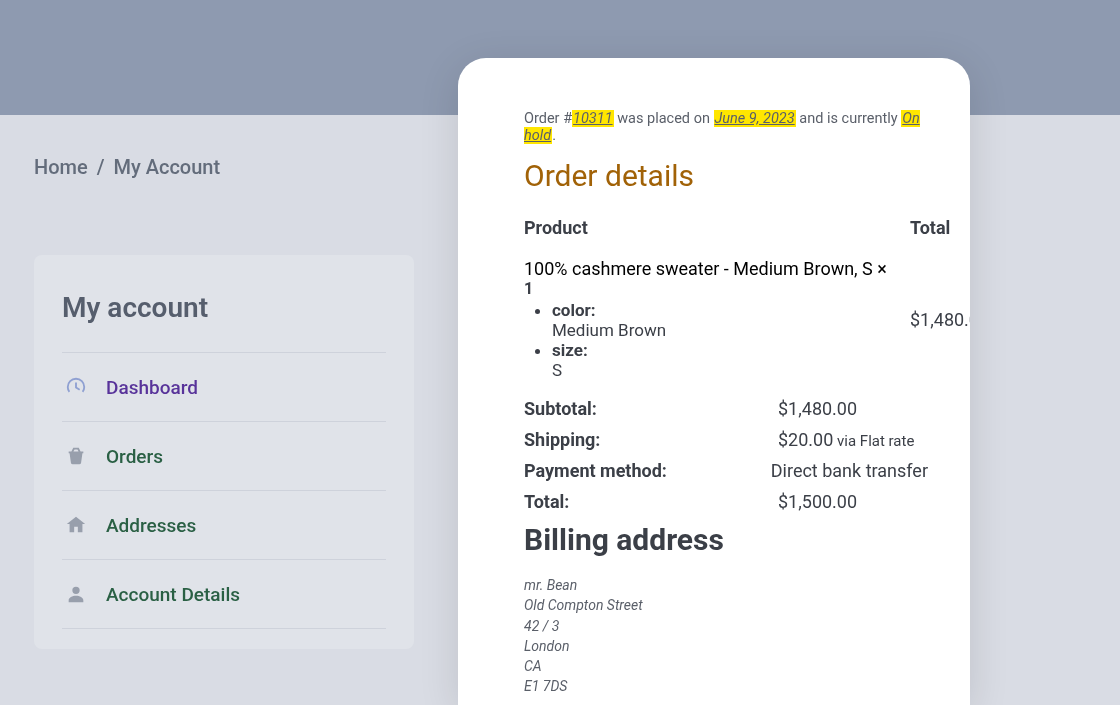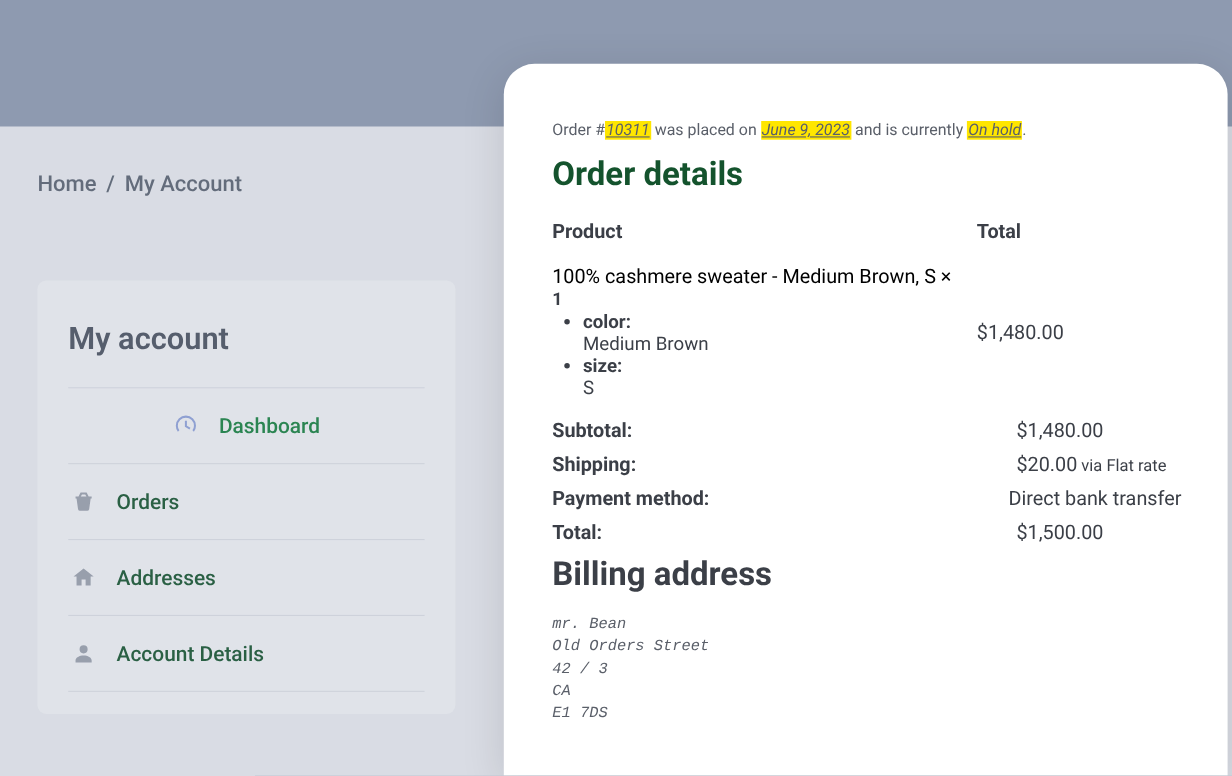--- a/index.html
+++ b/index.html
@@ -45,54 +45,54 @@
     display: flex;
     align-items: center;
     gap: 18px;
     padding: 22px 2px;
     border-top: 1px solid #dcdfe5;
     font-size: 19px;
     font-weight: 500;
     color: #14532d;
     cursor: pointer;
   }
-  .nav-item.active { color: #15803d; justify-content: center; }
+  .nav-item.active { color: #4c1d95; }
   .nav-item.active .nav-icon svg { fill: #8fa2d9; }
   .nav-item:last-child { border-bottom: 1px solid #dcdfe5; }
   .nav-icon { width: 24px; height: 24px; display: flex; align-items: center; justify-content: center; }
   .nav-icon svg { width: 22px; height: 22px; fill: #9aa0ab; }
 
   .order-card {
     position: absolute;
     top: 58px;
     left: 458px;
-    width: 658px;
+    width: 512px;
     bottom: 0;
     background: #ffffff;
     border-radius: 28px 28px 0 0;
-    padding: 52px 42px 20px 44px;
+    padding: 52px 42px 20px 66px;
     box-shadow: 0 8px 40px rgba(0,0,0,0.12);
     color: #3b3f47;
     overflow: hidden;
   }
   .order-summary-line {
     font-size: 14.5px;
     color: #5a5f69;
     margin-bottom: 14px;
   }
   .hl {
     background: #ffe600;
     font-style: italic;
     text-decoration: underline;
     padding: 0 1px;
   }
   .order-details-title {
     font-size: 30px;
-    font-weight: 700;
-    color: #14532d;
+    font-weight: 400;
+    color: #a16207;
     margin-bottom: 24px;
   }
   .details-row {
     display: flex;
     justify-content: space-between;
     align-items: flex-start;
     gap: 16px;
     margin-bottom: 8px;
     margin-top: 20px;
   }
@@ -109,21 +109,21 @@
   .totals-row { display: flex; justify-content: space-between; font-size: 18px; color: #3b3f47; margin-bottom: 10px; }
   .totals-row .tlabel { font-weight: 700; }
   .shipping-note { font-size: 15px; color: #3b3f47; }
 
   .billing-title {
     font-size: 30px;
     font-weight: 700;
     color: #3b3f47;
     margin-bottom: 18px;
   }
-  .address-block { font-size: 14px; font-style: italic; color: #5a5f69; line-height: 1.45; font-family: Liberation Mono, monospace; }
+  .address-block { font-size: 14px; font-style: italic; color: #5a5f69; line-height: 1.45; }
 
   
   .dim-overlay {
     position: absolute;
     inset: 0;
     background: rgba(142,154,176,0.18);
     pointer-events: none;
   }
 </style>
 </head>
@@ -219,18 +219,19 @@
     <span style="flex:0 0 150px; white-space:nowrap"><span>Direct bank transfer</span></span>
   </div>
   <div class="totals-row">
     <span class="tlabel">Total:</span>
     <span style="flex:0 0 150px"><span>$1,500.00</span></span>
   </div>
 
   <h2 class="billing-title">Billing address</h2>
   <div class="address-block">
     <div>mr. Bean</div>
-    <div>Old Orders Street</div>
+    <div>Old Compton Street</div>
     <div>42 / 3</div>
+    <div>London</div>
     <div>CA</div>
     <div>E1 7DS</div>
   </div>
 </div>
 
 </body></html>

